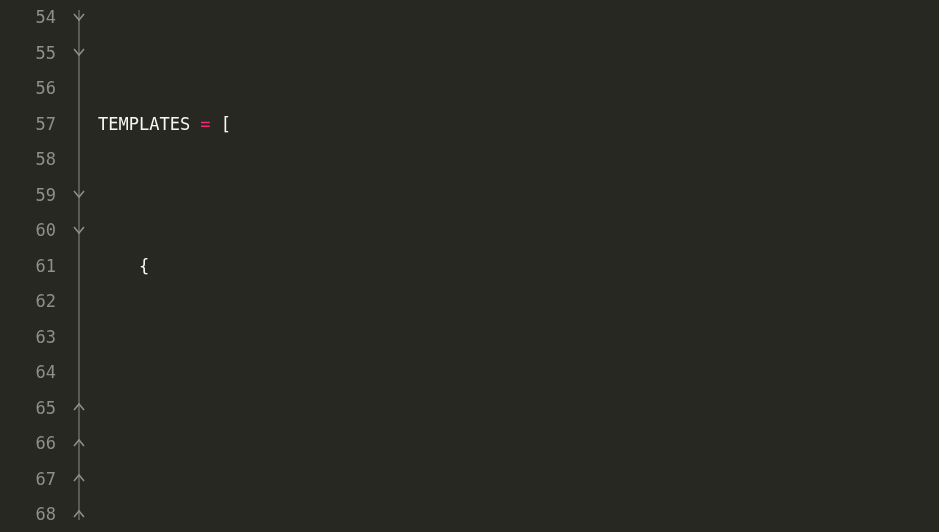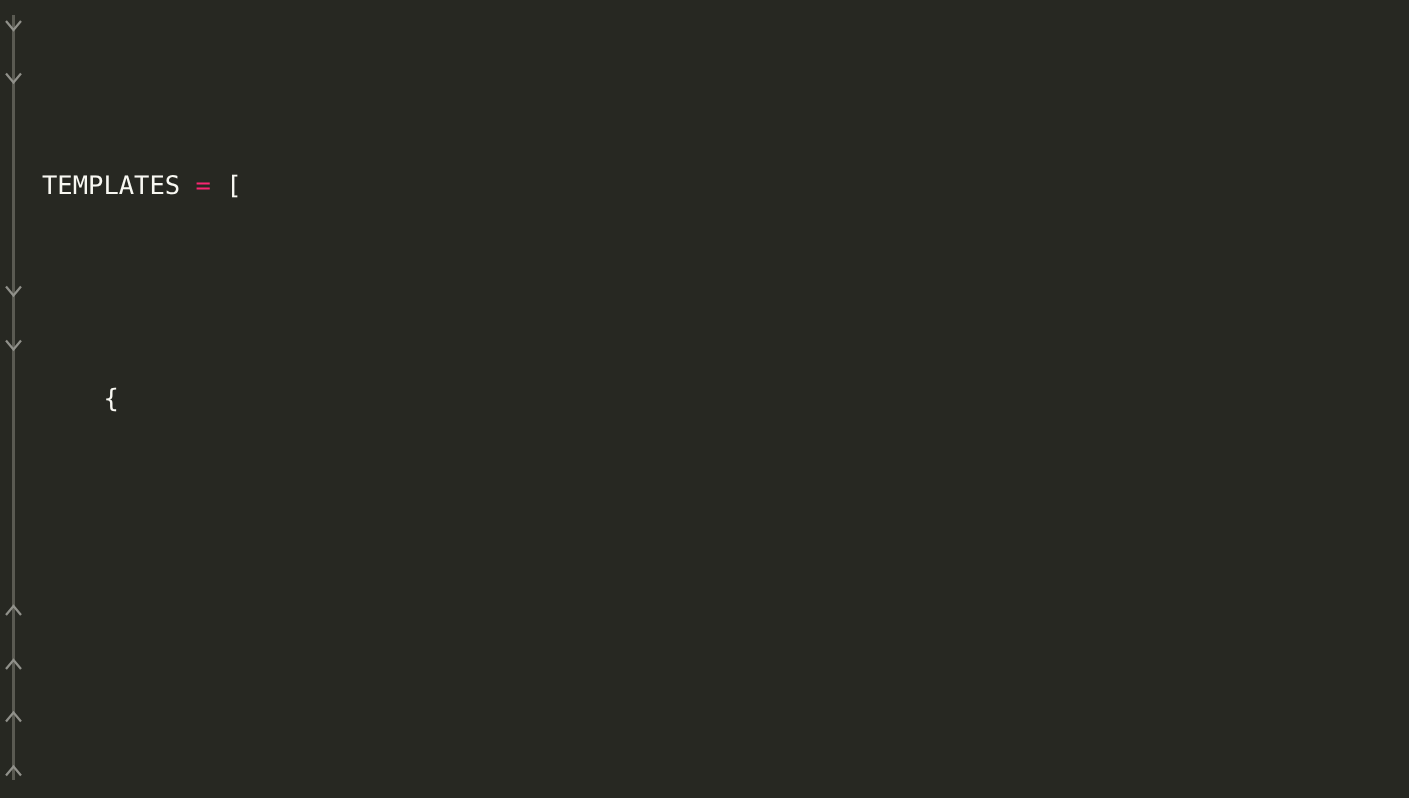--- a/index.html
+++ b/index.html
@@ -50,20 +50,37 @@
 .tok-name   { color: #f8f8f2; margin-top: 18px; }
 .tok-op     { color: #f92672; }
 .tok-punct  { color: #f8f8f2; }
 .tok-str    { color: #e6db74; }
 </style>
 </head>
 <body>
 
 <div class="editor">
 
+  <div class="gutter">
+    <div class="gutter-row">54</div>
+    <div class="gutter-row">55</div>
+    <div class="gutter-row">56</div>
+    <div class="gutter-row">57</div>
+    <div class="gutter-row">58</div>
+    <div class="gutter-row">59</div>
+    <div class="gutter-row">60</div>
+    <div class="gutter-row">61</div>
+    <div class="gutter-row">62</div>
+    <div class="gutter-row">63</div>
+    <div class="gutter-row">64</div>
+    <div class="gutter-row">65</div>
+    <div class="gutter-row">66</div>
+    <div class="gutter-row">67</div>
+    <div class="gutter-row">68</div>
+  </div>
 
   <div class="fold">
 
     <div class="fold-line" style="top:10px;height:510px;"></div>
 
     <div class="fold-mark" style="top:11px;">
       <svg viewBox="0 0 12 12">
           <path d="M1 3 L6 9 L11 3" fill="none" stroke="#90908a" stroke-width="1.5"></path>
         </svg>
     </div>

